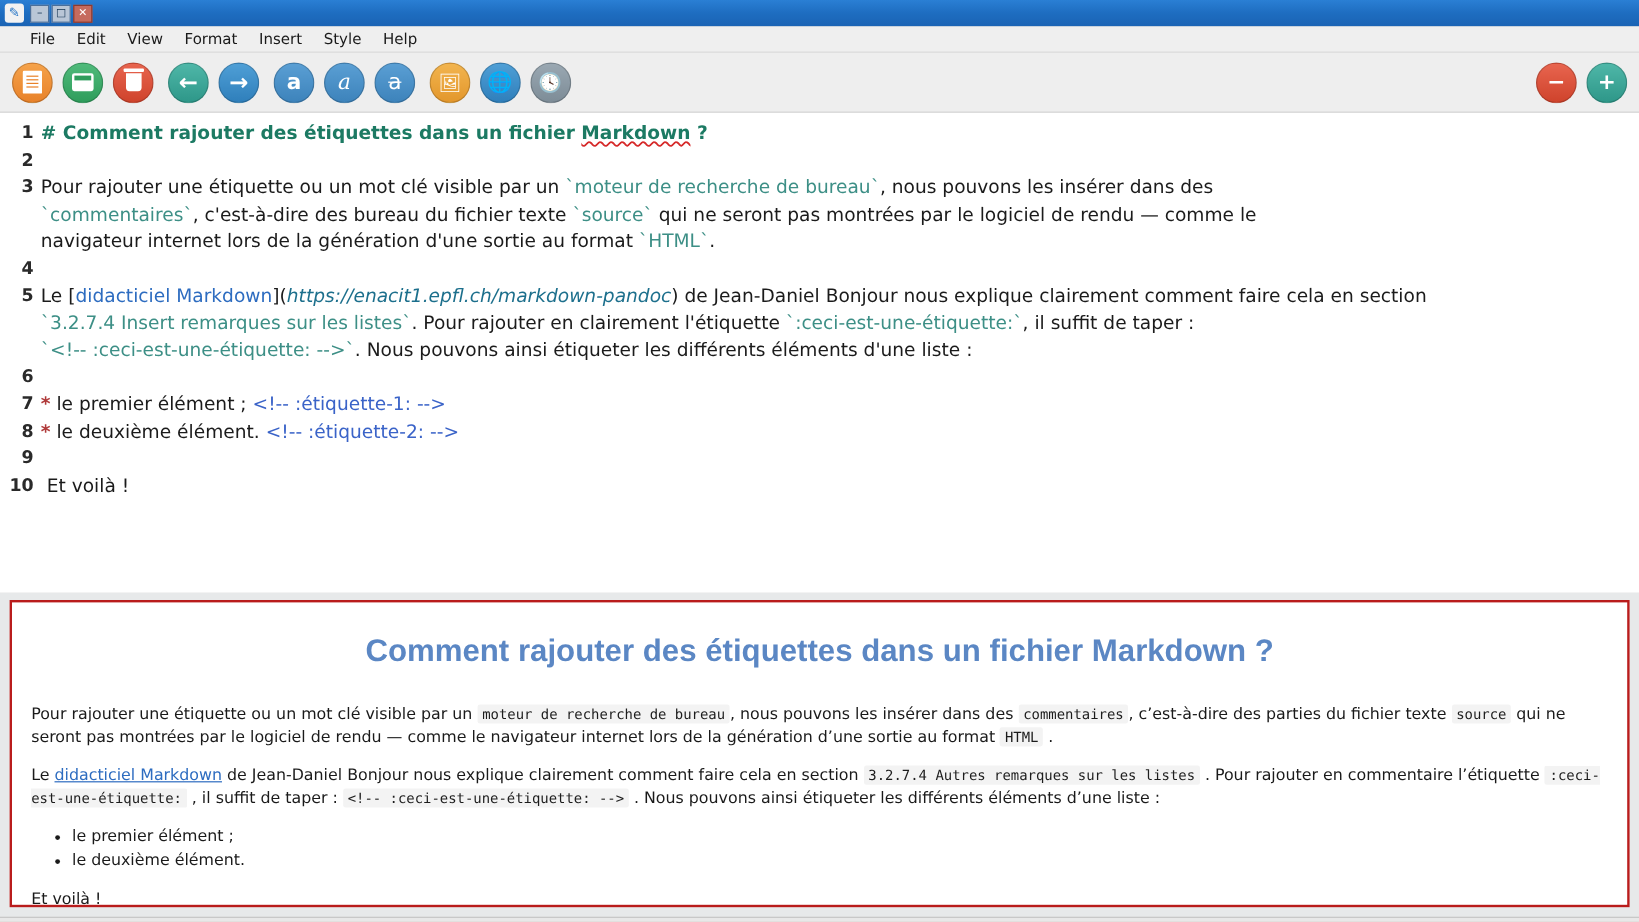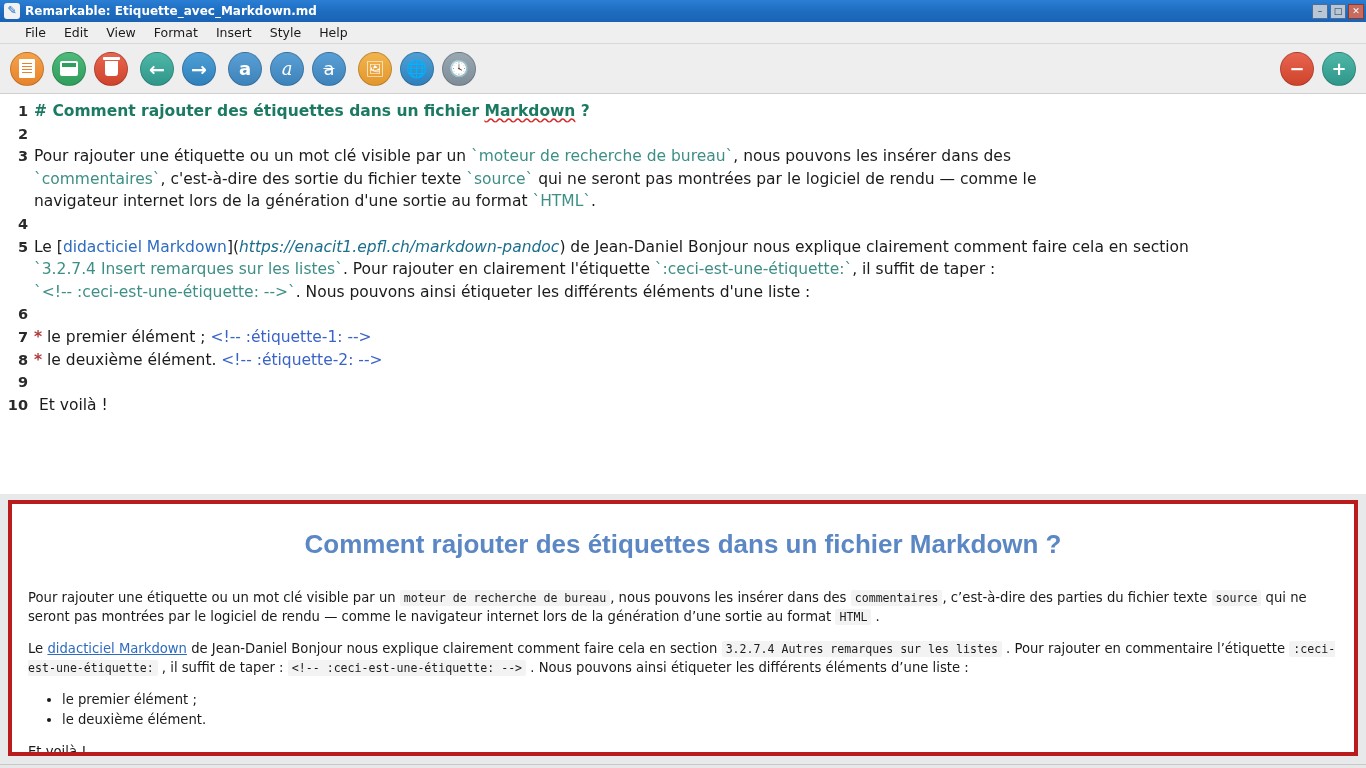--- a/index.html
+++ b/index.html
@@ -130,21 +130,21 @@
 
   
   .preview-wrap {
     height: 270px;
     background: #e7e9ea;
     padding: 6px 8px 8px 8px;
   }
   .preview {
     background: #ffffff;
     height: 100%;
-    border: 4px solid #b91c1c;
+    border: 2px solid #b91c1c;
     padding: 14px 16px 0 16px;
     overflow: hidden;
     font-family: "DejaVu Sans", sans-serif;
     font-size: 13.2px;
     color: #1a1a1a;
     line-height: 1.45;
   }
   .pv-h1 {
     text-align: center;
     color: #5b87c4;
@@ -175,21 +175,20 @@
     padding-left: 10px;
     font-size: 11.6px;
     color: #222;
   }
 </style>
 </head>
 <body>
 
 <div class="titlebar">
   <div class="title-icon">✎</div>
-  <div class="title-text">Remarkable: Etiquette_avec_Markdown.md</div>
   <div class="win-btns">
     <div class="win-btn">–</div>
     <div class="win-btn">□</div>
     <div class="win-btn close">✕</div>
   </div>
 </div>
 
 <div class="menubar">
   <div class="menu-item">File</div>
   <div class="menu-item">Edit</div>
@@ -264,21 +263,21 @@
   </div>
 
   <div class="line">
     <div class="gutter">2</div>
     <div class="ltext">&nbsp;</div>
   </div>
 
   <div class="line">
     <div class="gutter">3</div>
     <div class="ltext"><span>Pour rajouter une étiquette ou un mot clé visible par un </span><span class="code-tick">`moteur de recherche de bureau`</span><span>, nous pouvons les insérer dans des</span>
-<span class="code-tick">`commentaires`</span><span>, c'est-à-dire des sortie du fichier texte </span><span class="code-tick">`source`</span><span> qui ne seront pas montrées par le logiciel de rendu — comme le</span>
+<span class="code-tick">`commentaires`</span><span>, c'est-à-dire des bureau du fichier texte </span><span class="code-tick">`source`</span><span> qui ne seront pas montrées par le logiciel de rendu — comme le</span>
 <span>navigateur internet lors de la génération d'une sortie au format </span><span class="code-tick">`HTML`</span><span>.</span></div>
   </div>
 
   <div class="line">
     <div class="gutter">4</div>
     <div class="ltext">&nbsp;</div>
   </div>
 
   <div class="line">
     <div class="gutter">5</div>

